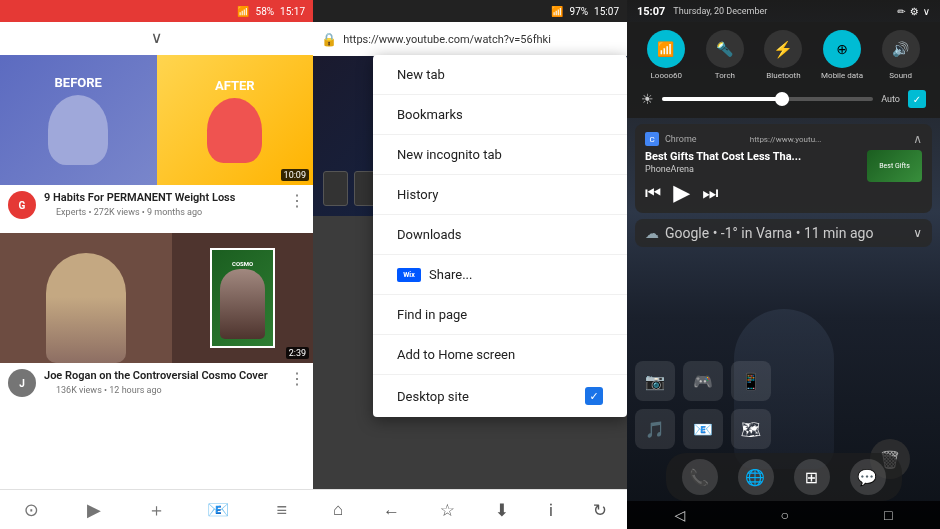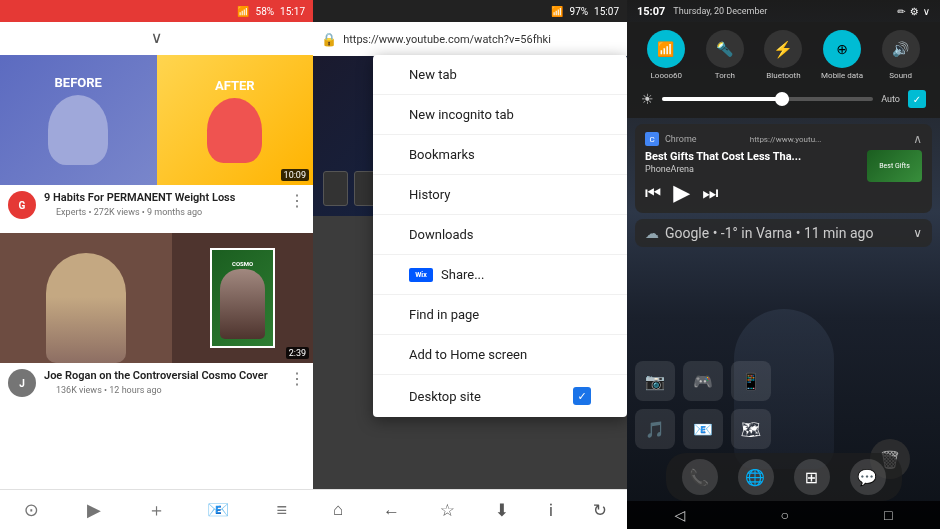--- a/index.html
+++ b/index.html
@@ -296,21 +296,21 @@
       top: 55px;
       left: 60px;
       right: 0;
       background: #fff;
       border-radius: 4px;
       box-shadow: 0 4px 16px rgba(0,0,0,0.4);
       z-index: 10;
       overflow: hidden;
     }
     .chrome-menu-item {
-      padding: 12px 36px;
+      padding: 12px 24px;
       font-size: 13px;
       color: #212121;
       cursor: pointer;
       display: flex;
       align-items: center;
       justify-content: space-between;
       border-bottom: 1px solid #f0f0f0;
     }
     .chrome-menu-item:last-child {
       border-bottom: none;
@@ -779,24 +779,24 @@
       <div class="chrome-speaker"></div>
       <div class="chrome-speaker"></div>
     </div>
   </div>
 
   <div class="chrome-menu-overlay">
     <div class="chrome-menu-item">
       <span>New tab</span>
     </div>
     <div class="chrome-menu-item">
+      <span>Bookmarks</span>
+    </div>
+    <div class="chrome-menu-item">
       <span>New incognito tab</span>
-    </div>
-    <div class="chrome-menu-item">
-      <span>Bookmarks</span>
     </div>
     <div class="chrome-menu-item">
       <span>History</span>
     </div>
     <div class="chrome-menu-item">
       <span>Downloads</span>
     </div>
     <div class="chrome-menu-item">
       <div class="chrome-menu-item-with-icon">
         <div class="chrome-wix-icon">Wix</div>

